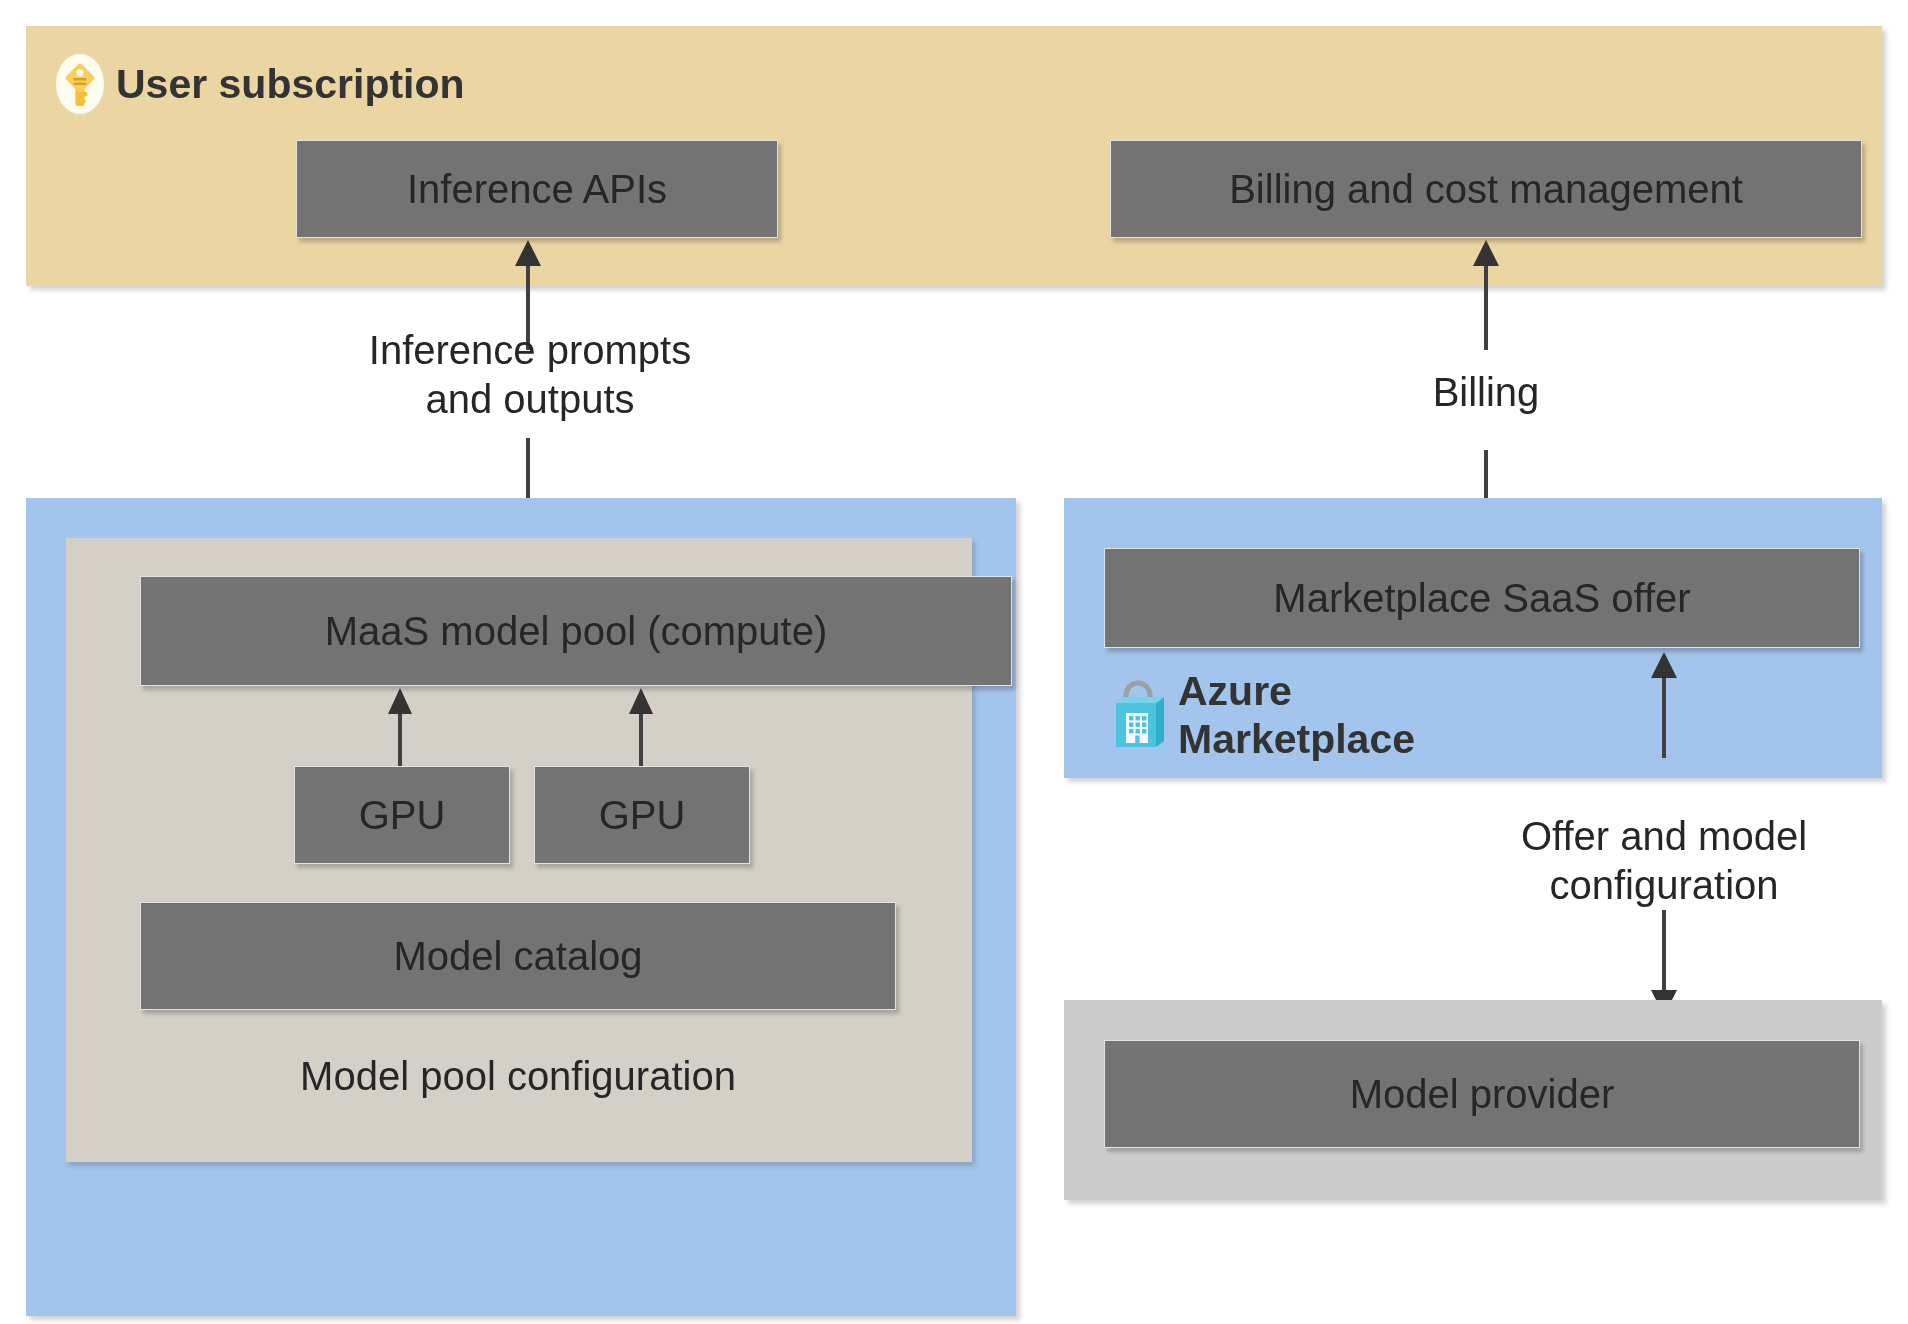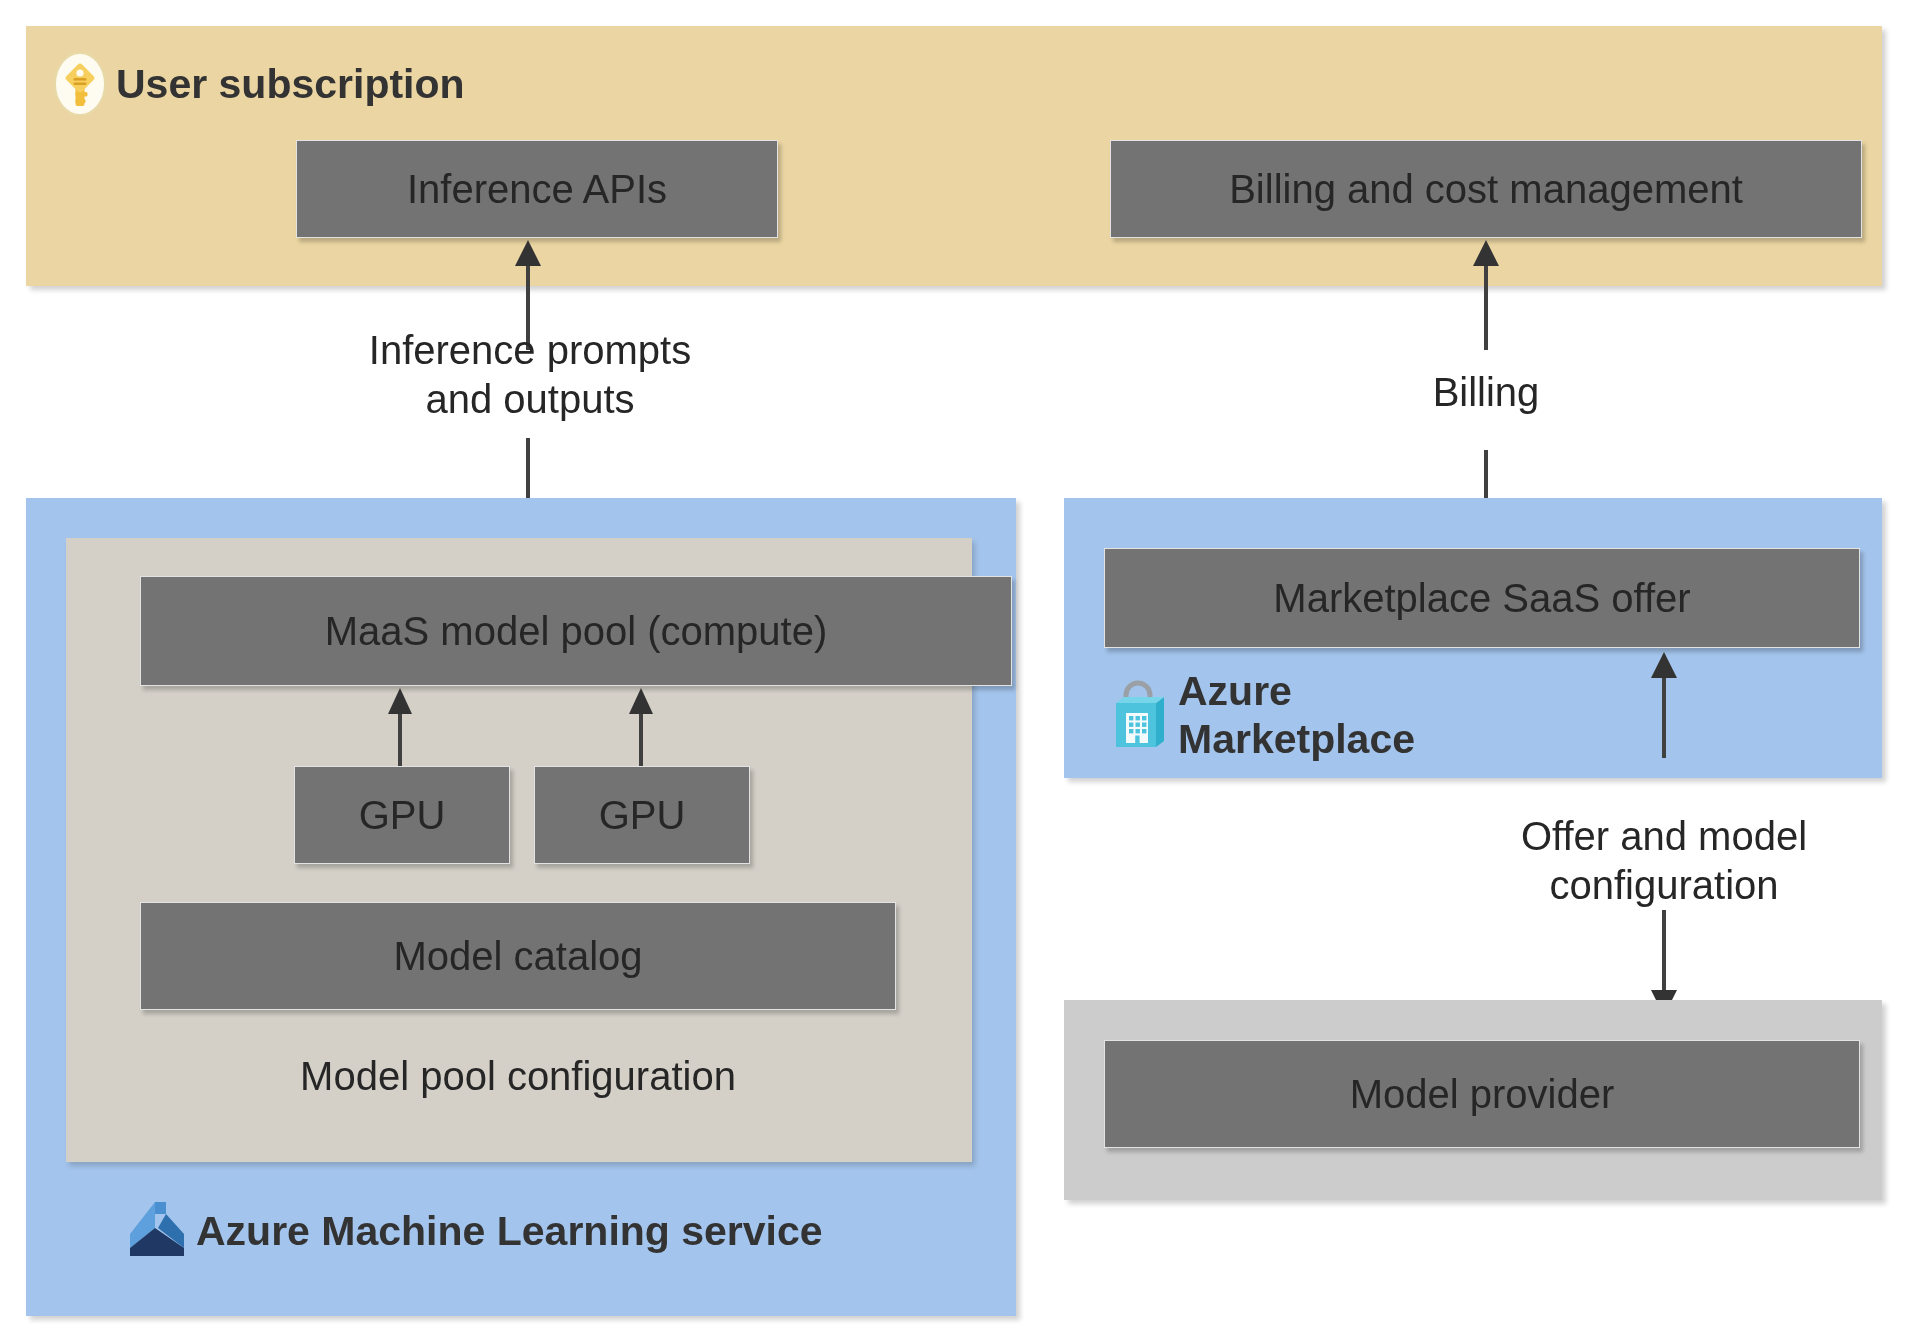--- a/index.html
+++ b/index.html
@@ -172,29 +172,20 @@
   <div class="node small" style="left:534px; top:766px; width:216px; height:98px;">
     <span>GPU</span>
   </div>
 
   <div class="node" style="left:140px; top:902px; width:756px; height:108px;">
     <span>Model catalog</span>
   </div>
 
   <div class="zone-caption" style="left:140px; top:1052px; width:756px;">Model pool configuration</div>
 
-  <div class="zone-title title-aml" style="left:122px; top:1198px;">
-    <svg class="icon" width="66" height="66" viewBox="0 0 66 66">
-      <polygon points="33,4 44,4 44,16 33,16" fill="#4A8FD0"></polygon>
-      <polygon points="33,4 33,30 8,50 8,36" fill="#5EA0DD"></polygon>
-      <polygon points="44,16 62,36 62,50 36,30" fill="#2E6FAE"></polygon>
-      <polygon points="8,50 33,30 62,50 62,58 8,58" fill="#1F3864"></polygon>
-    </svg>
-    <span class="label">Azure Machine Learning service</span>
-  </div>
 
   <div class="zone zone-blue" style="left:1064px; top:498px; width:818px; height:280px;"></div>
 
   <div class="node" style="left:1104px; top:548px; width:756px; height:100px;">
     <span>Marketplace SaaS offer</span>
   </div>
 
   <div class="zone-title title-marketplace" style="left:1108px; top:660px;margin-top:7px;">
     <svg class="icon" width="62" height="72" viewBox="0 0 62 72">
       <path d="M18 26 V16 a12 12 0 0 1 24 0 V26" fill="none" stroke="#9AA0A6" stroke-width="5"></path>

